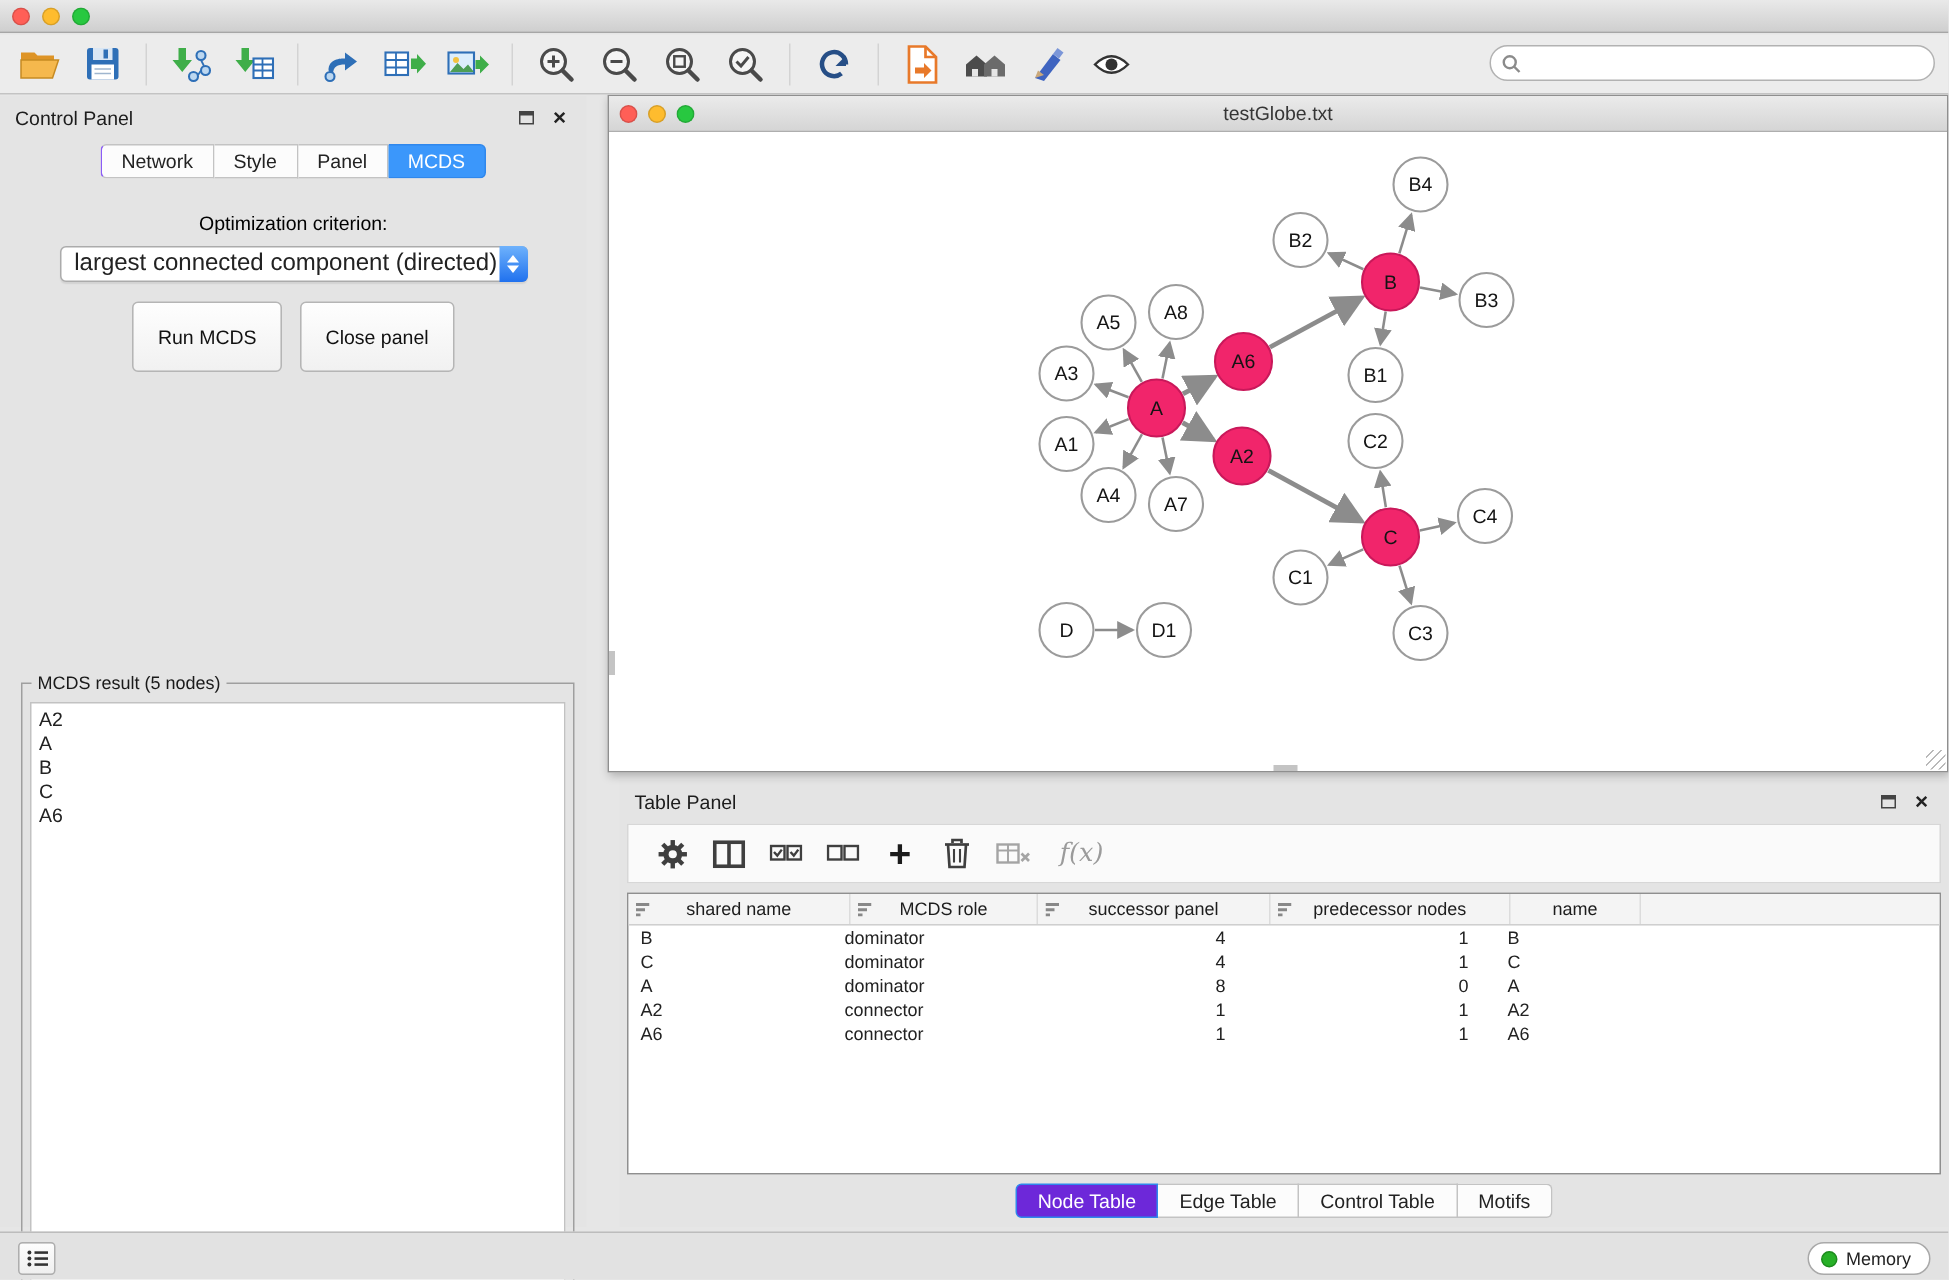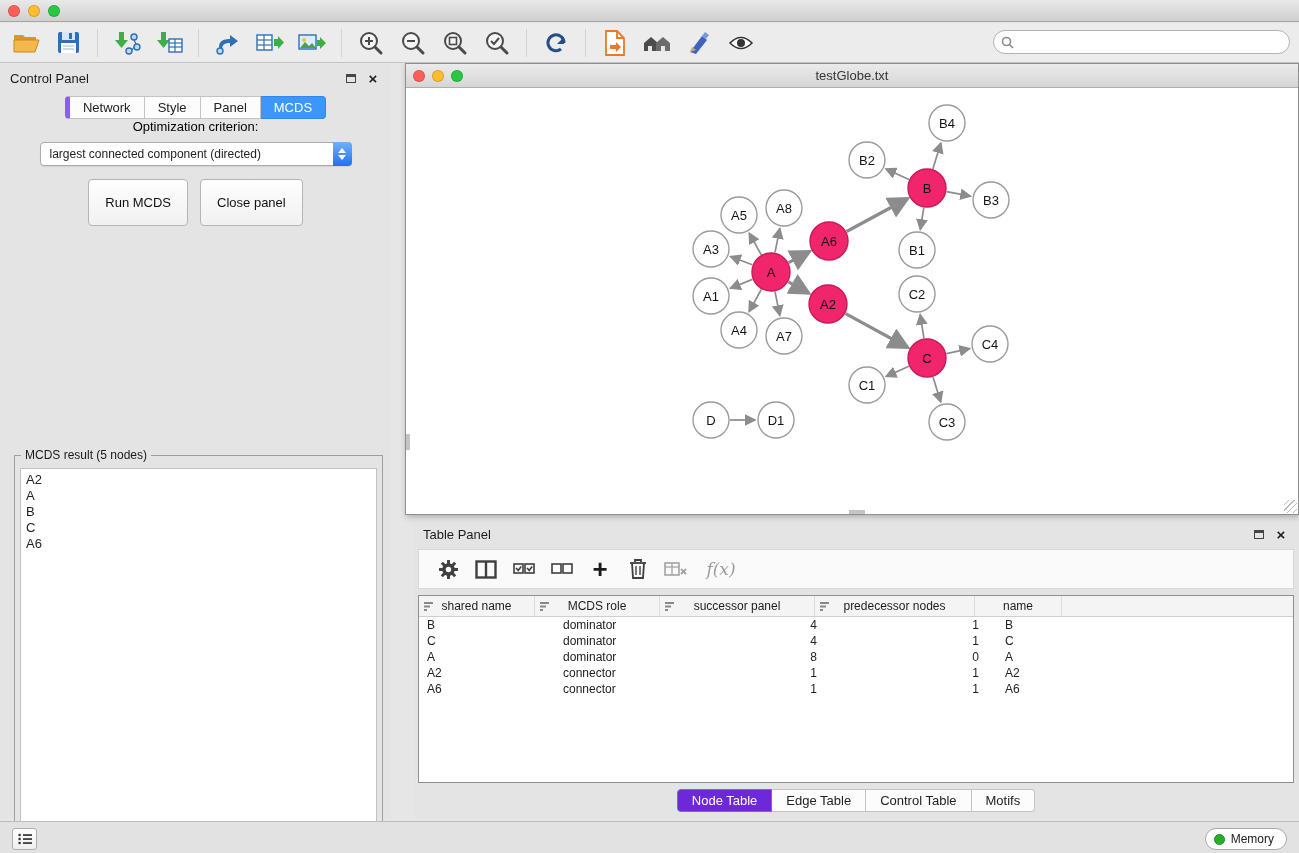--- a/index.html
+++ b/index.html
@@ -18,25 +18,25 @@
 .search input{border:none;outline:none;flex:1;font-size:13px;background:transparent;font-family:"Liberation Sans",sans-serif}
 
 .cpanel{position:absolute;left:0;top:64px;width:391px;height:754px;background:#e4e4e4}
 .phead{height:28px;display:flex;align-items:center;padding:0 10px;font-size:13px;color:#1c1c1c}
 .phead .sp{flex:1}
 .winbtn{width:16px;height:16px;display:flex;align-items:center;justify-content:center;margin-left:6px;color:#333}
 .minbox{width:10px;height:9px;border:1.5px solid #444;border-top-width:3px;display:inline-block}
 .xglyph{font-size:15px;font-weight:bold;line-height:1;color:#222}
 .tabs{display:flex;justify-content:center;margin-top:4px}
 .tab{font-size:13px;padding:3px 13px;background:#fcfcfc;border:1px solid #c3c3c3;border-left:none;color:#222;cursor:default}
-.tab:first-child{border-left:5px solid #8b5cf6;border-radius:4px 0 0 4px}
+.tab:first-child{border-left:1px solid #8b5cf6;border-radius:4px 0 0 4px}
 .tab:last-child{border-radius:0 4px 4px 0}
 .tab.sel{background:#3b97fb;border-color:#2f87ec;color:#fff}
-.optlabel{text-align:center;font-size:13px;color:#000}
-.dropdown{position:relative;margin:8px auto 0;width:312px;height:24px;background:#fff;border:1px solid #ababab;border-radius:4px;display:flex;align-items:center;padding-left:9px;font-size:12px;box-shadow:0 1px 1px rgba(0,0,0,.08)}
+.optlabel{text-align:center;font-size:13px;margin-top:22px;color:#000}
+.dropdown{position:relative;margin:8px auto 0;width:312px;height:24px;background:#fff;border:1px solid #ababab;border-radius:4px;display:flex;align-items:center;padding-left:9px;font-size:16px;box-shadow:0 1px 1px rgba(0,0,0,.08)}
 .stepper{position:absolute;right:-1px;top:-1px;width:19px;height:24px;border-radius:0 4px 4px 0;background:linear-gradient(#6eb2fc,#2071ee);display:flex;flex-direction:column;align-items:center;justify-content:center;gap:2px}
 .arr-up{width:0;height:0;border-left:4px solid transparent;border-right:4px solid transparent;border-bottom:5px solid #fff}
 .arr-dn{width:0;height:0;border-left:4px solid transparent;border-right:4px solid transparent;border-top:5px solid #fff}
 .btnrow{display:flex;justify-content:center;gap:12px;margin-top:13px}
 .btn{font-size:13px;padding:15px 16px;background:linear-gradient(#fefefe,#f1f1f1);border:1px solid #b5b5b5;border-radius:4px;color:#111}
 .resultbox{position:absolute;left:14px;top:391px;width:369px;height:414px;border:1px solid #9f9f9f}
 .resultlegend{position:absolute;left:6px;top:-8px;background:#e4e4e4;padding:0 4px;font-size:12px;color:#1a1a1a}
 .resultlist{position:absolute;left:5px;top:12px;right:5px;bottom:5px;background:#fff;border:1px solid #c2c2c2;padding:3px 5px;font-size:13px;line-height:16px;overflow:hidden}
 
 .netwin{position:absolute;left:405px;top:63px;width:894px;height:452px;background:#fff;border:1px solid #8f8f8f;box-shadow:1px 2px 6px rgba(0,0,0,.25);z-index:10}
@@ -444,21 +444,21 @@
         <path d="M17 9 l5 5 M22 9 l-5 5" stroke="#a4a4a4" stroke-width="1.8"></path>
       </svg>
     </div>
     <div class="ttool" style="width:52px">
       <span class="fx">f(x)</span>
     </div>
   </div>
 
   <div class="ntable">
     <div class="thead">
-      <div class="th" style="width:116px">
+      <div class="th" style="width:148px">
         <svg class="sorticon" width="9" height="9" viewBox="0 0 9 9">
             <rect x="0" y="0" width="9" height="2" fill="#888"></rect>
             <rect x="0" y="3.5" width="6" height="2" fill="#888"></rect>
             <rect x="0" y="7" width="3" height="2" fill="#888"></rect>
           </svg>
         <span>shared name</span>
       </div>
       <div class="th" style="width:125px">
         <svg class="sorticon" width="9" height="9" viewBox="0 0 9 9">
             <rect x="0" y="0" width="9" height="2" fill="#888"></rect>

